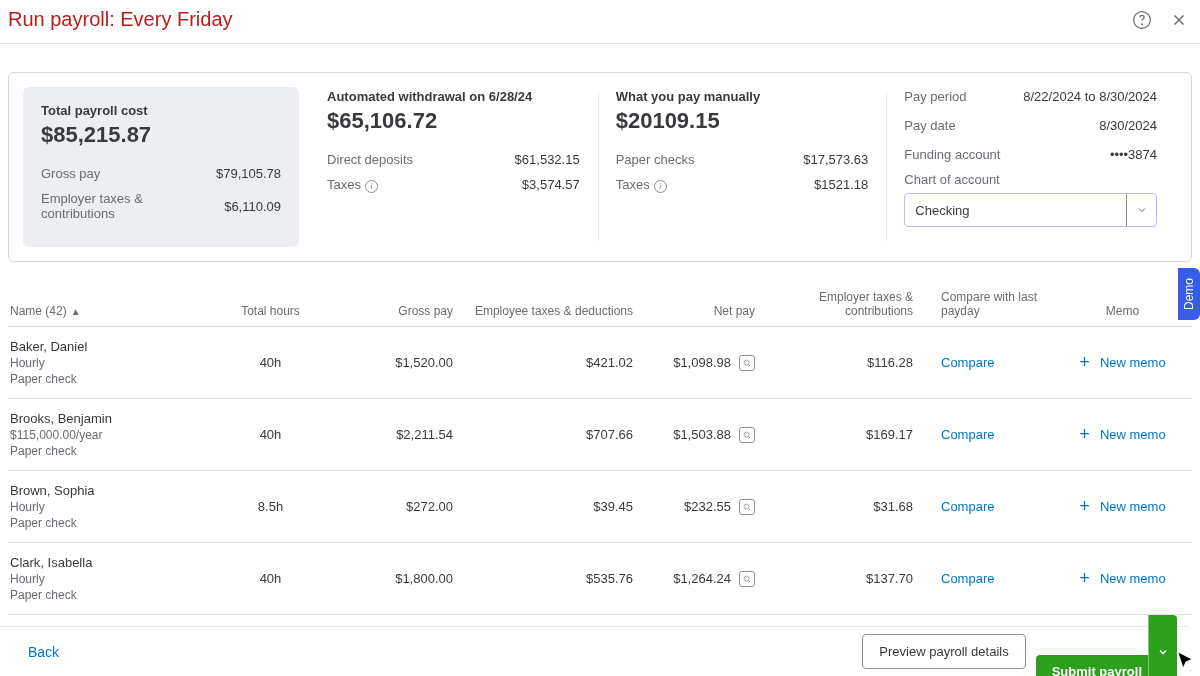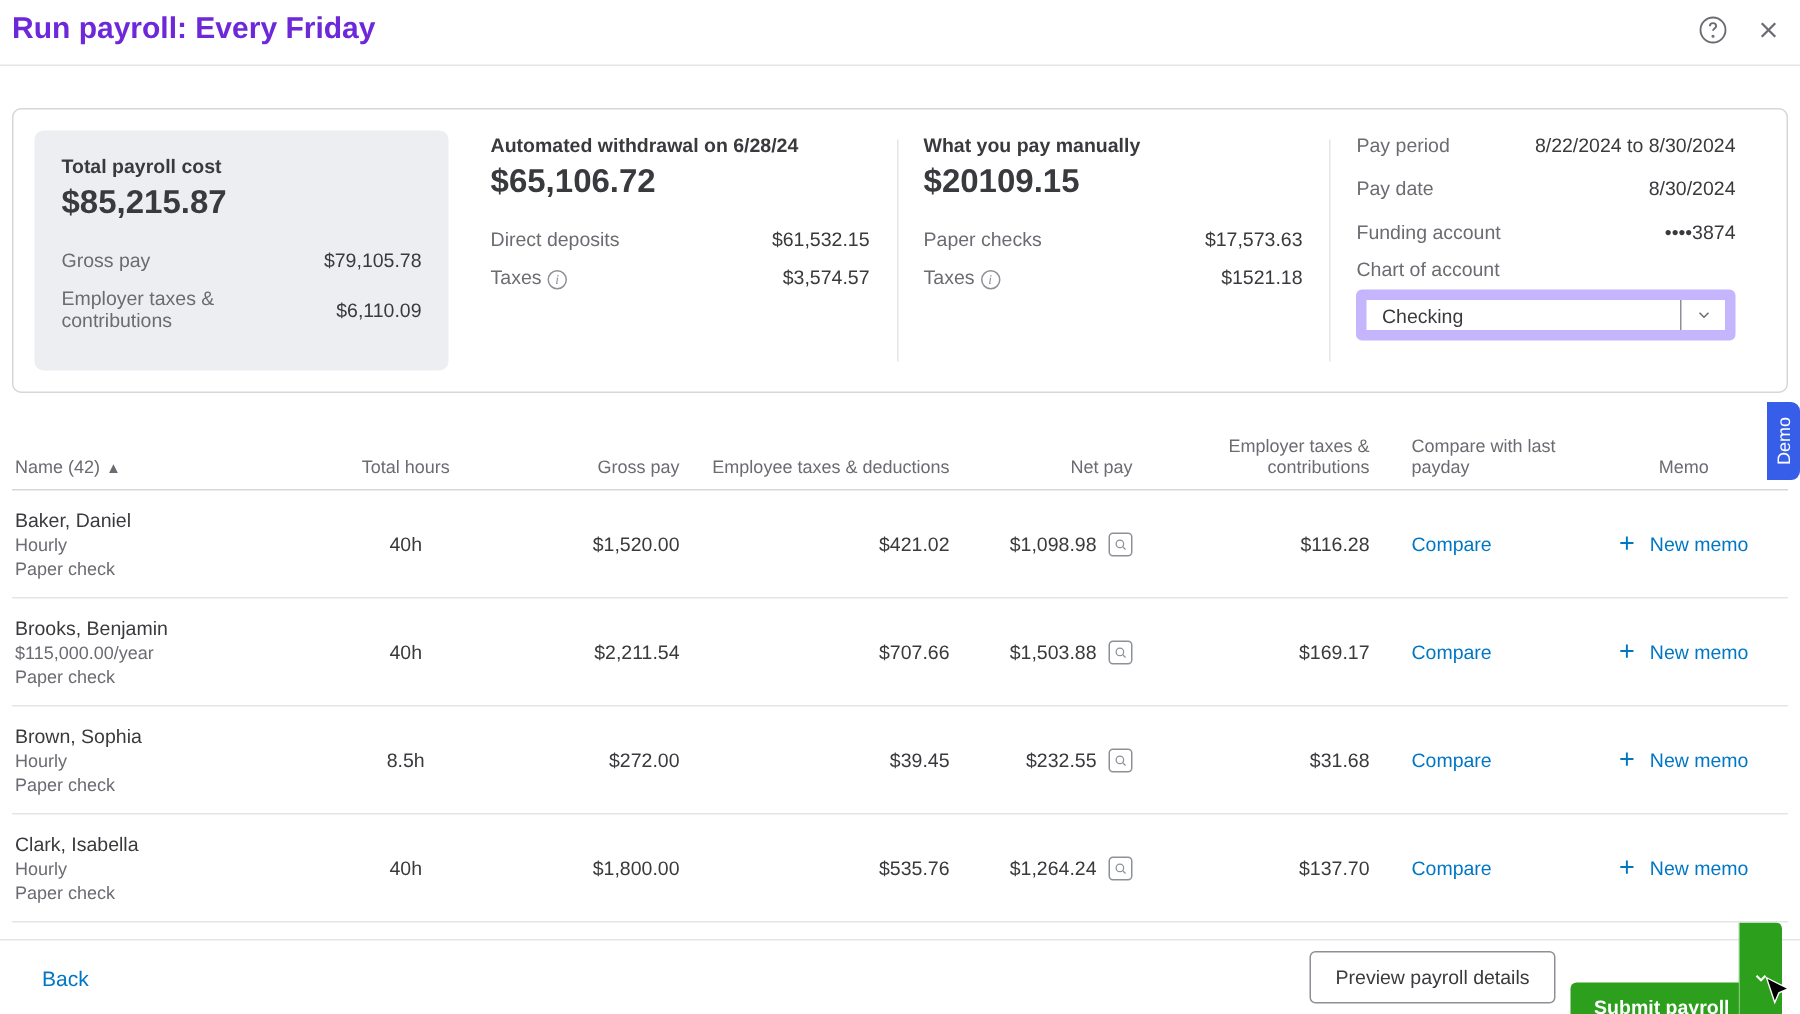--- a/index.html
+++ b/index.html
@@ -1,33 +1,33 @@
 <!DOCTYPE html>
 <html><head>
 <meta charset="utf-8">
 <style>
 * { box-sizing: border-box; margin: 0; padding: 0; }
 body { font-family: -apple-system, BlinkMacSystemFont, "Segoe UI", Helvetica, Arial, sans-serif; background: #fff; color: #393a3d; font-size: 13px; width: 1200px; height: 676px; overflow: hidden; position: relative; }
 .header { display: flex; align-items: center; justify-content: space-between; padding: 8px 12px 12px 8px; border-bottom: 1px solid #e3e5e8; }
-.header h1 { font-size: 20px; font-weight: 700; color: #6d28d9; }
+.header h1 { font-size: 20px; font-weight: 400; color: #b91c1c; }
 .header-icons { display: flex; gap: 18px; align-items: center; color: #6b6c72; }
 .icon-btn { cursor: pointer; display: inline-flex; }
 
 .summary-card { margin: 28px 8px 0 8px; border: 1px solid #d4d7dc; border-radius: 6px; padding: 16px; display: flex; gap: 0; }
 .summary-col { flex: 1; padding: 0 18px; position: relative; }
 .summary-col:first-child { background: #eceef1; border-radius: 6px; padding: 16px 18px; margin: -2px 10px -2px -2px; flex: 0.95; }
 .summary-col.sep::before { content: ""; position: absolute; left: 0; top: 4px; bottom: 4px; width: 1px; background: #e3e5e8; }
 .sc-label { font-size: 13px; color: #393a3d; font-weight: 600; margin-bottom: 4px; }
 .sc-big { font-size: 22px; font-weight: 700; margin-bottom: 18px; }
 .sc-row { display: flex; justify-content: space-between; font-size: 13px; color: #6b6c72; margin-bottom: 10px; align-items: center; gap: 26px; }
 .sc-row .val { color: #393a3d; }
 .sc-field-label { font-size: 13px; color: #6b6c72; }
 .sc-field-val { font-size: 13px; color: #393a3d; }
 .info-icon { width: 13px; height: 13px; border: 1px solid #8d9096; border-radius: 50%; display: inline-flex; align-items: center; justify-content: center; font-size: 9px; color: #8d9096; margin-left: 4px; font-style: italic; font-family: serif; }
-.select { border: 7px solid #c4b5fd; border-radius: 4px; height: 34px; display: flex; align-items: center; margin-top: 6px; }
+.select { border: 1px solid #c4b5fd; border-radius: 4px; height: 34px; display: flex; align-items: center; margin-top: 6px; }
 .select .sel-val { flex: 1; padding: 0 10px; }
 .select .sel-caret { width: 30px; border-left: 1px solid #8d9096; display: flex; align-items: center; justify-content: center; height: 100%; }
 
 .demo-tab { position: absolute; right: 0; top: 268px; background: #365ee8; color: #fff; writing-mode: vertical-rl; padding: 10px 4px; border-radius: 6px 0 0 6px; font-size: 12px; transform: rotate(180deg); cursor: pointer; }
 
 .table-wrap { margin: 28px 8px 0 8px; }
 .thead { display: flex; border-bottom: 1px solid #d4d7dc; padding: 0 0 8px 0; font-size: 12px; color: #6b6c72; align-items: flex-end; }
 .col-name { width: 200px; padding-left: 2px; }
 .col-hours { width: 125px; text-align: center; }
 .col-gross { width: 120px; text-align: right; }
@@ -39,21 +39,21 @@
 
 .trow { display: flex; border-bottom: 1px solid #e3e5e8; padding: 12px 0; align-items: center; font-size: 13px; }
 .emp-name { color: #393a3d; }
 .emp-sub { color: #6b6c72; font-size: 12px; margin-top: 2px; }
 .net-wrap { display: inline-flex; align-items: center; gap: 8px; justify-content: flex-end; }
 .preview-icon { width: 16px; height: 16px; border: 1px solid #8d9096; border-radius: 3px; display: inline-flex; align-items: center; justify-content: center; font-size: 9px; color: #8d9096; cursor: pointer; }
 .link { color: #0077c5; cursor: pointer; }
 .memo-btn { color: #0077c5; cursor: pointer; display: inline-flex; align-items: center; gap: 10px; justify-content: center; width: 100%;}
 .memo-btn .plus { font-size: 18px; font-weight: 300; }
 
-.footer { position: absolute; bottom: 0; left: 0; right: 0; height: 50px; border-top: 1px solid #e3e5e8; display: flex; align-items: center; justify-content: space-between; padding: 0 12px 0 28px; background: #fff; }
+.footer { position: absolute; bottom: 0; left: 0; right: 11px; height: 50px; border-top: 1px solid #e3e5e8; display: flex; align-items: center; justify-content: space-between; padding: 0 12px 0 28px; background: #fff; }
 .back-link { color: #0077c5; cursor: pointer; font-size: 14px; }
 .footer-right { display: flex; gap: 10px; align-items: center; justify-content: center; }
 .btn-outline { border: 1px solid #8d9096; background: #fff; border-radius: 4px; padding: 9px 16px; font-size: 13px; cursor: pointer; color: #393a3d; }
 .btn-primary { background: #2ca01c; color: #fff; border: none; border-radius: 4px; padding: 9px 16px; font-size: 13px; font-weight: 600; cursor: pointer; display: flex; align-items: center; margin-top: 40px; }
 .btn-primary-caret { background: #2ca01c; color: #fff; border: none; border-left: 1px solid rgba(255,255,255,0.4); border-radius: 0 4px 4px 0; padding: 9px 8px; cursor: pointer; margin-left: -10px; }
 .sort-arrow { font-size: 10px; margin-left: 4px; }
 svg { display: block; }
 .cursor { position: absolute; right: 4px; bottom: 4px; pointer-events: none; }
 </style>
 </head>

